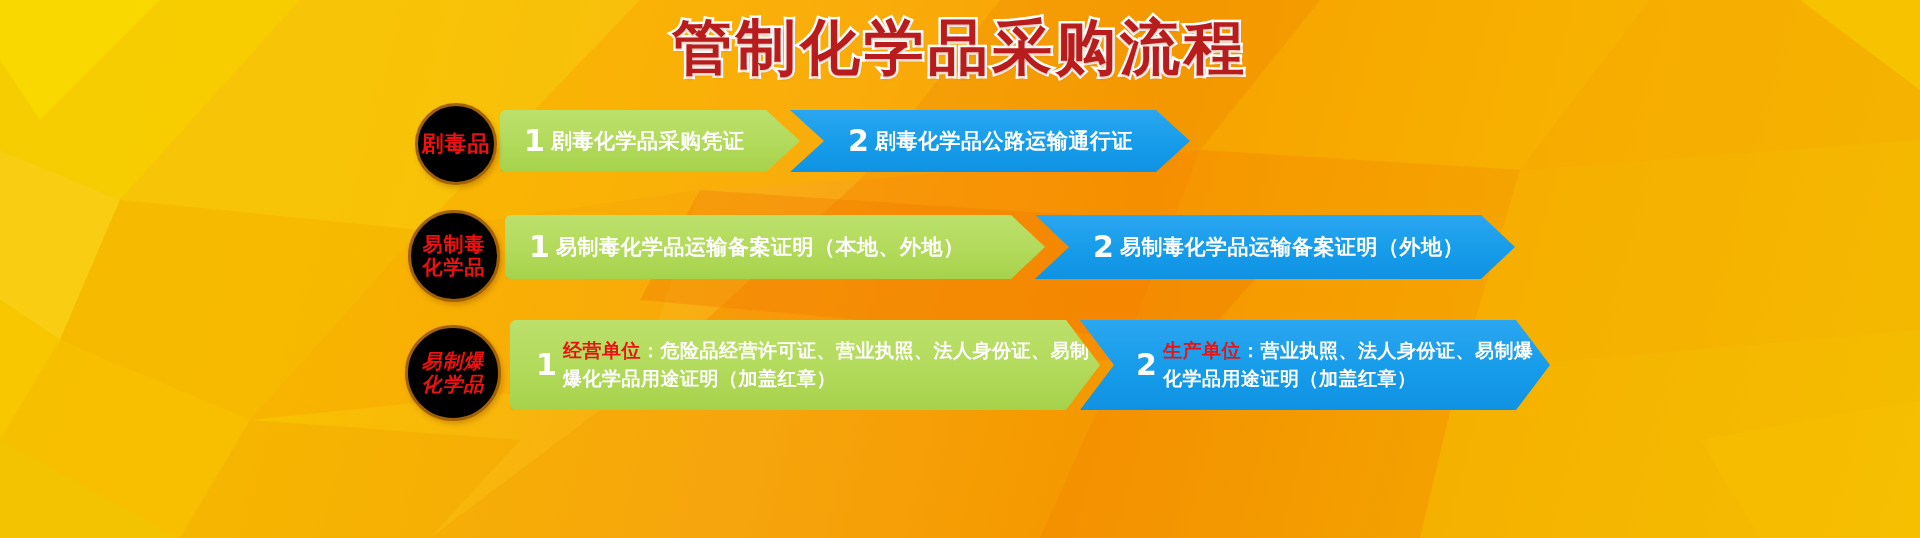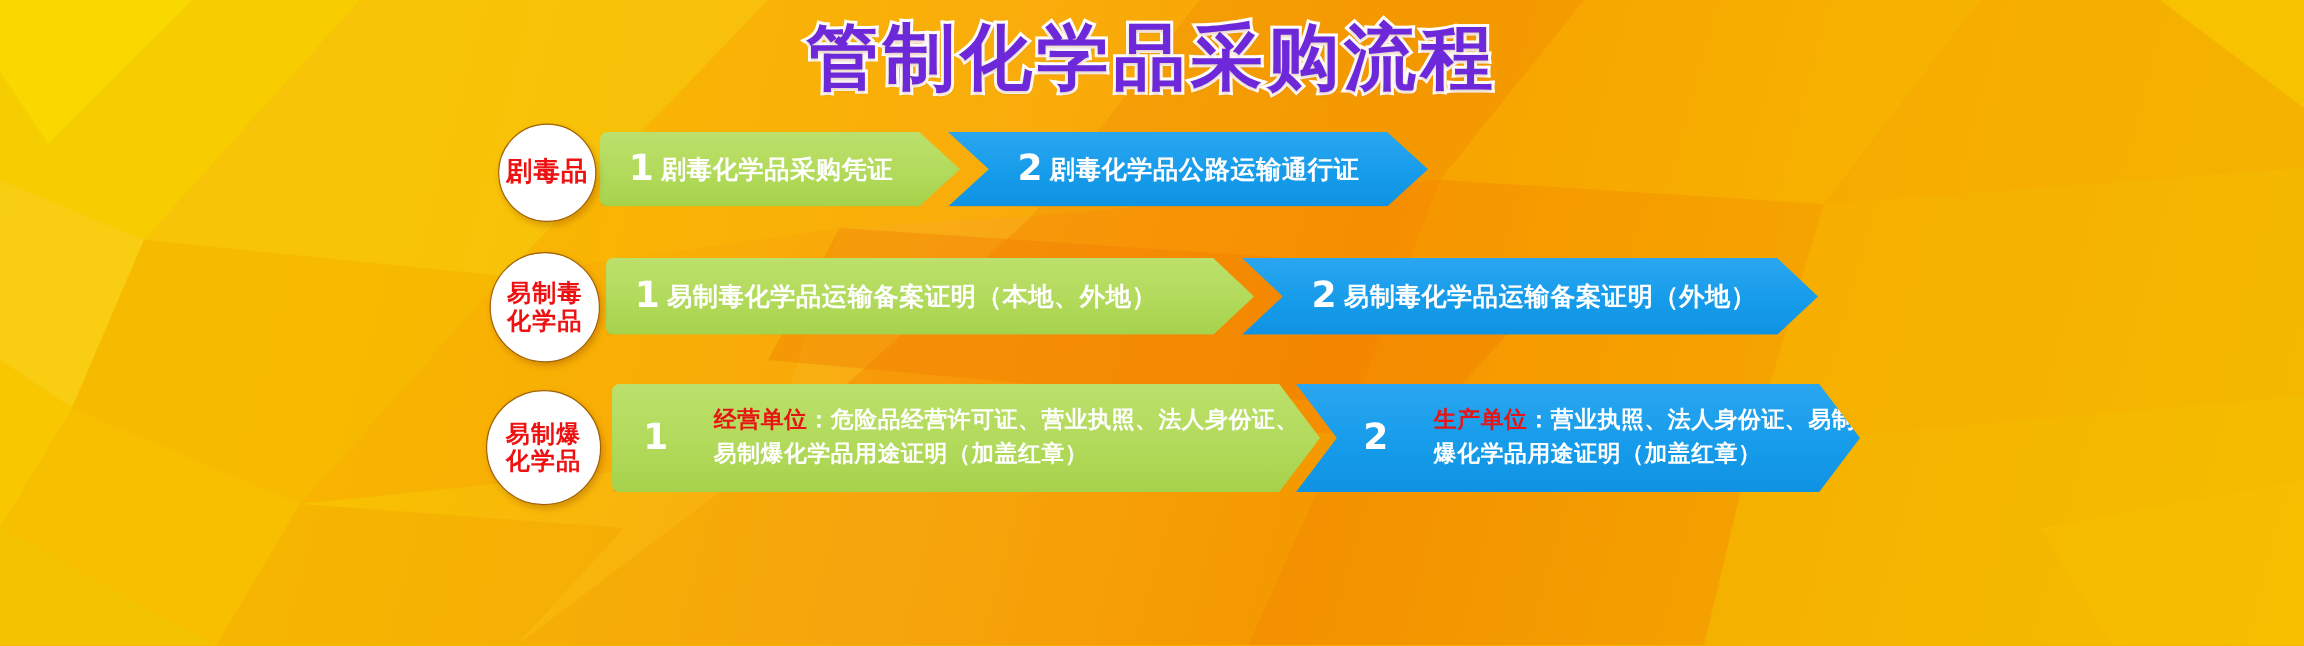--- a/index.html
+++ b/index.html
@@ -13,46 +13,46 @@
   .bg{position:absolute;inset:0;overflow:hidden;z-index:0;}
   .bg-base{position:absolute;inset:0;
     background:linear-gradient(105deg,#F2C200 0%,#F8C200 18%,#F9A916 42%,#F79400 58%,#F6B200 78%,#F3C400 100%);}
 
   
   .title-wrap{position:absolute;left:0;top:8px;width:1920px;text-align:center;z-index:5;}
   .title{
     display:inline-block;
     font-family:"DejaVu Sans","Liberation Sans",sans-serif;
     font-size:60px;font-weight:bold;letter-spacing:4px;
-    color:#6d28d9;
+    color:#b91c1c;
     -webkit-text-stroke:5px #FFFFFF;
     paint-order:stroke fill;
     text-shadow:0 2px 3px rgba(150,60,0,.25);
   }
 
   
   .rows{position:absolute;left:0;top:0;width:1920px;height:538px;z-index:4;}
 
   
   .badge{
     position:absolute;
     border-radius:50%;
-    background:#ffffff;
-    border:1px solid #a16207;
+    background:#000000;
+    border:3px solid #a16207;
     box-sizing:border-box;
     display:flex;align-items:center;justify-content:center;
     flex-direction:column;
     color:#EE1111;
     font-weight:bold;
     box-shadow:2px 3px 5px rgba(120,50,0,.28);
     z-index:6;
   }
   .badge-1{left:415px;top:103px;width:82px;height:82px;font-size:22px;line-height:24px;letter-spacing:1px;}
   .badge-2{left:408px;top:210px;width:92px;height:92px;font-size:20px;line-height:23px;letter-spacing:1px;text-align:center;}
-  .badge-3{left:405px;top:325px;width:96px;height:96px;font-size:20px;line-height:23px;letter-spacing:1px;}
+  .badge-3{left:405px;top:325px;width:96px;height:96px;font-size:20px;line-height:23px;letter-spacing:1px;font-style:italic;}
   .badge span{display:block;white-space:nowrap;}
 
   
   .chev{
     position:absolute;
     box-sizing:border-box;
     display:flex;align-items:center;
     color:#FFFFFF;
     font-weight:bold;
     box-shadow:2px 3px 4px rgba(130,60,0,.22);
@@ -61,21 +61,21 @@
   .chev-blue{background:linear-gradient(180deg,#2BA6F0 0%,#169CEA 55%,#0F92E2 100%);}
 
   .clip-start{clip-path:polygon(0 0,calc(100% - 34px) 0,100% 50%,calc(100% - 34px) 100%,0 100%);border-radius:6px 0 0 6px;}
   .clip-mid{clip-path:polygon(0 0,calc(100% - 34px) 0,100% 50%,calc(100% - 34px) 100%,0 100%,34px 50%);}
 
   .num{
     font-size:30px;font-weight:bold;color:#FFFFFF;
     margin-right:6px;line-height:1;flex:0 0 auto;
   }
   .ctext{font-size:21px;font-weight:bold;color:#FFFFFF;line-height:1.25;letter-spacing:.5px;white-space:nowrap;}
-  .ctext-2l{white-space:normal;margin-left:32px;}
+  .ctext-2l{white-space:normal;}
   .ctext .hl{color:#E81414;}
   .ctext .sep{color:#FFFFFF;}
 
   
   .r1-a{left:500px;top:110px;width:300px;height:62px;padding-left:24px;}
   .r1-b{left:790px;top:110px;width:400px;height:62px;padding-left:58px;}
 
   
   .r2-a{left:505px;top:215px;width:540px;height:64px;padding-left:24px;}
   .r2-b{left:1035px;top:215px;width:480px;height:64px;padding-left:58px;}

